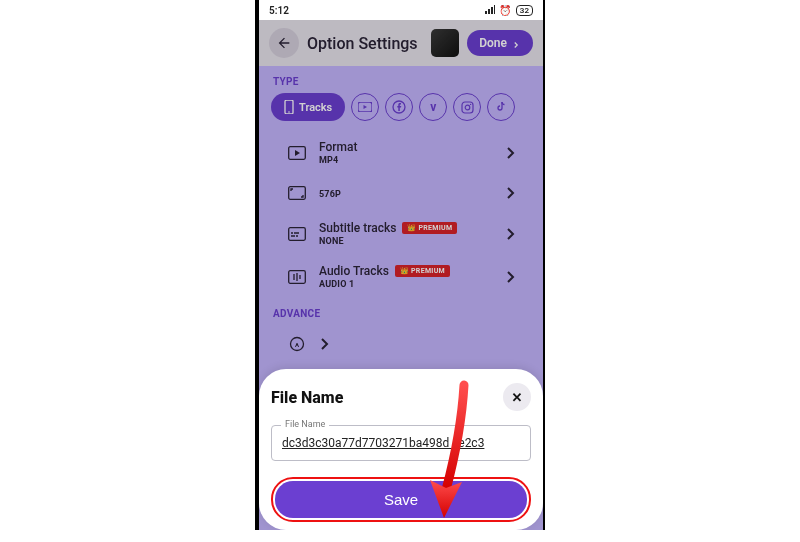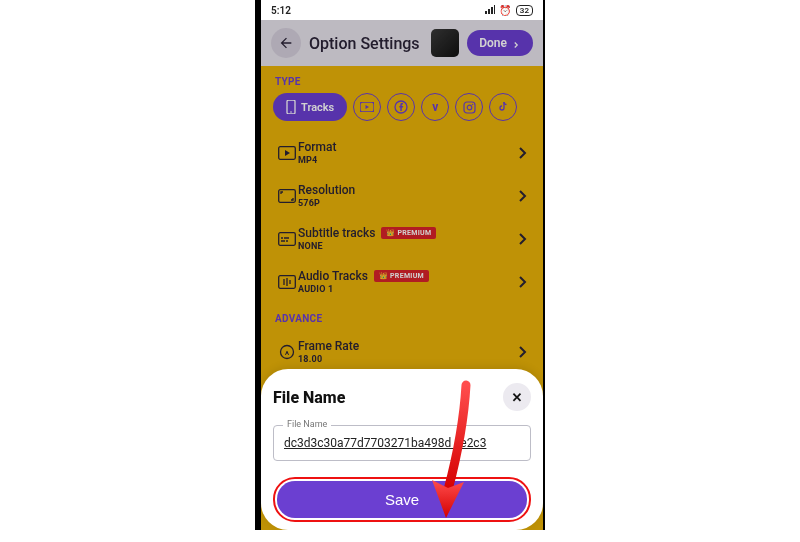--- a/index.html
+++ b/index.html
@@ -9,23 +9,23 @@
     background: #fff;
     font-family: -apple-system, BlinkMacSystemFont, "Segoe UI", Roboto, Arial, sans-serif;
     display: flex;
     justify-content: center;
     align-items: flex-start;
     overflow: hidden;
   }
   .phone {
     width: 290px;
     height: 530px;
-    border-left: 6px solid #000000;
+    border-left: 4px solid #000000;
     border-right: 2px solid #000;
-    background: #eab308;
+    background: #c4b5fd;
     position: relative;
     overflow: hidden;
   }
   .scrim {
     position: absolute;
     inset: 0;
     background: rgba(0,0,0,0.18);
     pointer-events: none;
   }
   .status-bar {
@@ -112,22 +112,22 @@
     justify-content: center;
     color: #6b3fd1;
     background: transparent;
     font-size: 12px;
     font-weight: 700;
   }
   .list { background: transparent; }
   .list-item {
     display: flex;
     align-items: center;
-    gap: 1px;
-    padding: 9px 16px;
+    gap: 12px;
+    padding: 9px 28px;
   }
   .li-icon {
     width: 20px; height: 20px;
     display: flex; align-items: center; justify-content: center;
     color: #2b2438;
   }
   .li-text { flex: 1; }
   .li-title {
     font-size: 12px;
     font-weight: 500;
@@ -320,21 +320,20 @@
     </div>
 
     <div class="list-item">
       <div class="li-icon">
           <svg width="18" height="14" viewBox="0 0 18 14">
             <rect x="0.7" y="0.7" width="16.6" height="12.6" rx="1.5" fill="none" stroke="currentColor" stroke-width="1.3"></rect>
             <path d="M3 5V3h2M15 9v2h-2" stroke="currentColor" stroke-width="1.3" fill="none"></path>
           </svg>
         </div>
       <div class="li-text">
-        <div class="li-title">Resolution</div>
         <div class="li-sub">576P</div>
       </div>
       <svg class="chev" width="10" height="14" viewBox="0 0 10 14">
           <path d="M3 2l5 5-5 5" stroke="currentColor" stroke-width="2" fill="none"></path>
         </svg>
     </div>
 
     <div class="list-item">
       <div class="li-icon">
           <svg width="18" height="14" viewBox="0 0 18 14">
@@ -376,24 +375,20 @@
 
   <div class="section-label">ADVANCE</div>
   <div class="list">
     <div class="list-item">
       <div class="li-icon">
           <svg width="16" height="16" viewBox="0 0 16 16">
             <circle cx="8" cy="8" r="6.5" fill="none" stroke="currentColor" stroke-width="1.3"></circle>
             <text x="8" y="10.5" text-anchor="middle" font-size="6" font-weight="700" fill="currentColor">A</text>
           </svg>
         </div>
-      <div class="li-text">
-        <div class="li-title">Frame Rate</div>
-        <div class="li-sub">18.00</div>
-      </div>
       <svg class="chev" width="10" height="14" viewBox="0 0 10 14">
           <path d="M3 2l5 5-5 5" stroke="currentColor" stroke-width="2" fill="none"></path>
         </svg>
     </div>
   </div>
 
   <div class="scrim"></div>
 
   <div class="sheet">
     <div class="sheet-head">

